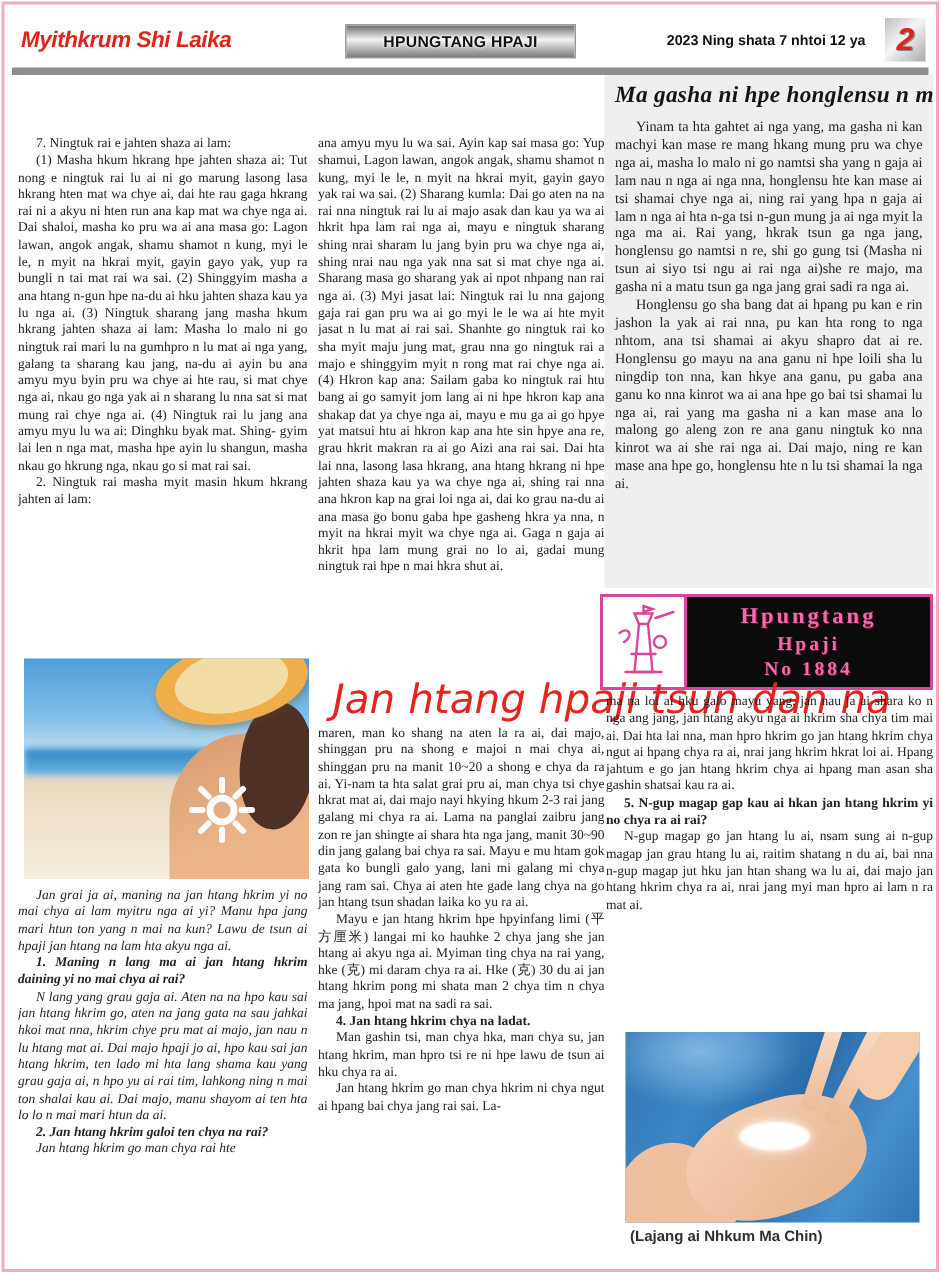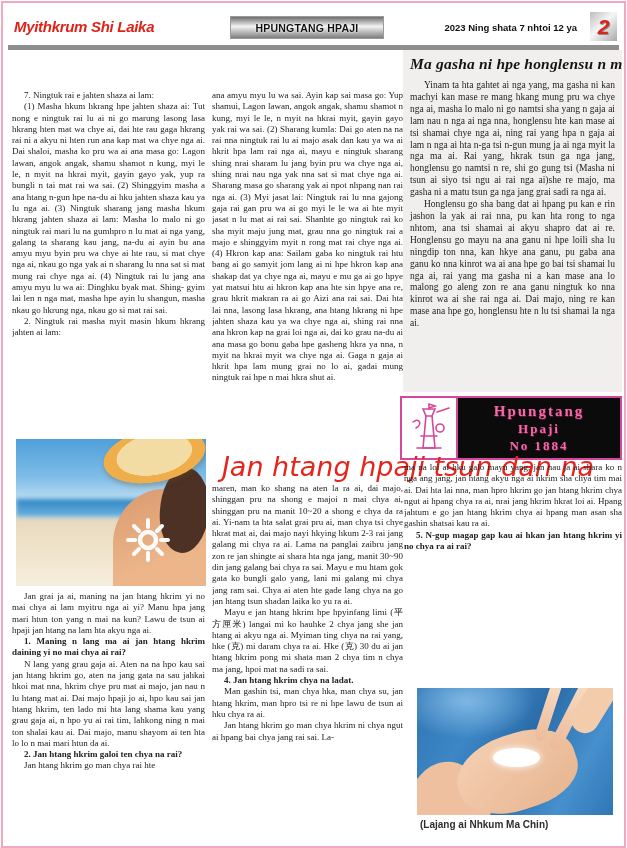--- a/index.html
+++ b/index.html
@@ -48,21 +48,21 @@
   .stamp-logo{width:54px;display:flex;align-items:center;justify-content:center;background:#fff;}
   .stamp-black{flex:1;background:#0b0b0b;border-left:2px solid #d6479b;display:flex;flex-direction:column;
          align-items:center;justify-content:center;gap:1px;}
   .stamp-black div{font-family:"Liberation Serif",serif;font-weight:bold;color:#f26aa8;
          text-shadow:0.7px 0.7px 0 #6d0f3d;letter-spacing:2px;}
   .stamp-l1{font-size:15px;} .stamp-l2{font-size:13px;} .stamp-l3{font-size:13px;}
 
   
   .headline2{position:absolute;left:192px;top:451px;width:432px;text-align:center;
              font-family:"DejaVu Sans",sans-serif;font-style:italic;font-size:27px;color:#e5241d;}
-  .colBL{left:12px;top:591px;width:193px;height:250px;}
+  .colBL{left:12px;top:591px;width:193px;height:250px;font-style:italic;}
   .colBM{left:212px;top:483px;width:191px;height:358px;}
   .colBR{left:404px;top:462px;width:218px;height:200px;}
 
   
   .photo1{position:absolute;left:16px;top:439px;width:190px;height:147px;overflow:hidden;background:
      linear-gradient(180deg,#4f9fd9 0%,#7fbde8 26%,#c6e3f3 44%,#dbe8ea 48%,#e6d9bf 55%,#efe3cb 75%,#f6eedd 100%);}
   .sea{position:absolute;left:0;width:72%;top:41%;height:12%;
      background:linear-gradient(180deg,#2e86c4,#6db3e0);filter:blur(2px);}
   .backskin{position:absolute;right:-7%;bottom:-12%;width:56%;height:78%;
      background:linear-gradient(160deg,#d99a6e,#ecb68a 60%);border-radius:48% 34% 0 0;}
@@ -185,20 +185,21 @@
     <p class="noindent">maren, man ko shang na aten la ra ai, dai majo, shinggan pru na shong e majoi n mai chya ai, shinggan pru na manit 10~20 a shong e chya da ra ai. Yi-nam ta hta salat grai pru ai, man chya tsi chye hkrat mat ai, dai majo nayi hkying hkum 2-3 rai jang galang mi chya ra ai. Lama na panglai zaibru jang zon re jan shingte ai shara hta nga jang, manit 30~90 din jang galang bai chya ra sai. Mayu e mu htam gok gata ko bungli galo yang, lani mi galang mi chya jang ram sai. Chya ai aten hte gade lang chya na go jan htang tsun shadan laika ko yu ra ai.</p>
     <p>Mayu e jan htang hkrim hpe hpyinfang limi (平方厘米) langai mi ko hauhke 2 chya jang she jan htang ai akyu nga ai. Myiman ting chya na rai yang, hke (克) mi daram chya ra ai. Hke (克) 30 du ai jan htang hkrim pong mi shata man 2 chya tim n chya ma jang, hpoi mat na sadi ra sai.</p>
     <p class="qhead">4. Jan htang hkrim chya na ladat.</p>
     <p>Man gashin tsi, man chya hka, man chya su, jan htang hkrim, man hpro tsi re ni hpe lawu de tsun ai hku chya ra ai.</p>
     <p>Jan htang hkrim go man chya hkrim ni chya ngut ai hpang bai chya jang rai sai. La-</p>
   </div>
 
   <div class="col colBR">
     <p class="noindent">ma na loi ai hku galo mayu yang, jan nau ja ai shara ko n nga ang jang, jan htang akyu nga ai hkrim sha chya tim mai ai. Dai hta lai nna, man hpro hkrim go jan htang hkrim chya ngut ai hpang chya ra ai, nrai jang hkrim hkrat loi ai. Hpang jahtum e go jan htang hkrim chya ai hpang man asan sha gashin shatsai kau ra ai.</p>
     <p class="qhead">5. N-gup magap gap kau ai hkan jan htang hkrim yi no chya ra ai rai?</p>
+    <p>N-gup magap go jan htang lu ai, nsam sung ai n-gup magap jan  grau  htang lu ai, raitim shatang n du ai, bai nna n-gup magap jut hku jan htan shang wa lu ai, dai majo jan htang hkrim chya ra ai, nrai jang myi man hpro ai lam n ra mat ai.</p>
   </div>
 
   <div class="photo2">
     <div class="glint"></div>
     <div class="arm"></div>
     <div class="hand-main"></div>
     <div class="finger1"></div>
     <div class="finger2"></div>
     <div class="finger3"></div>
     <div class="cream"></div>

